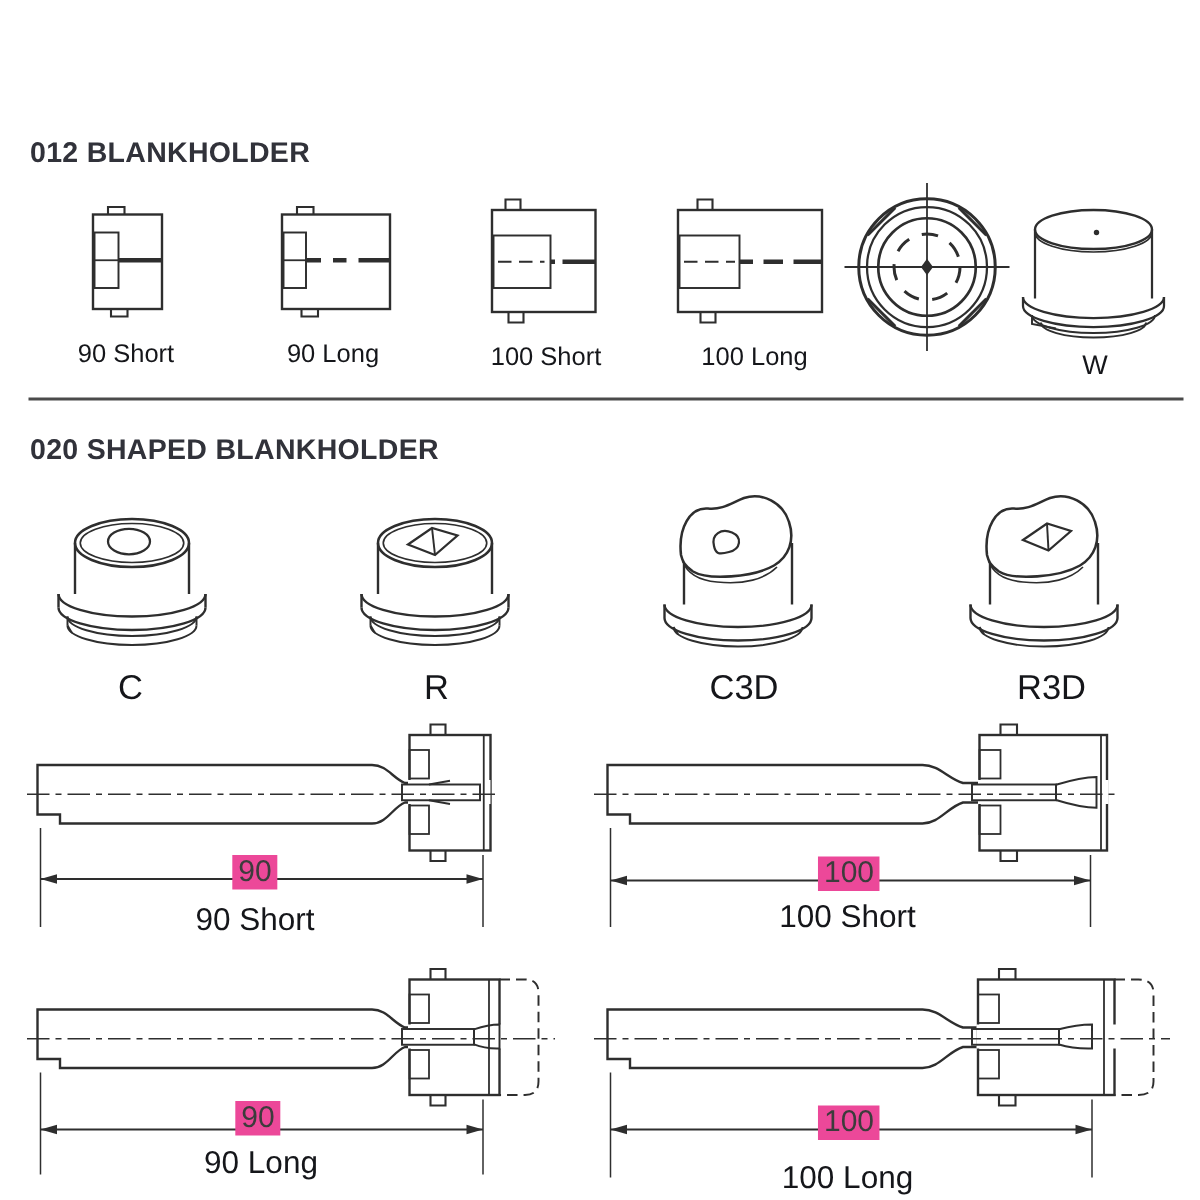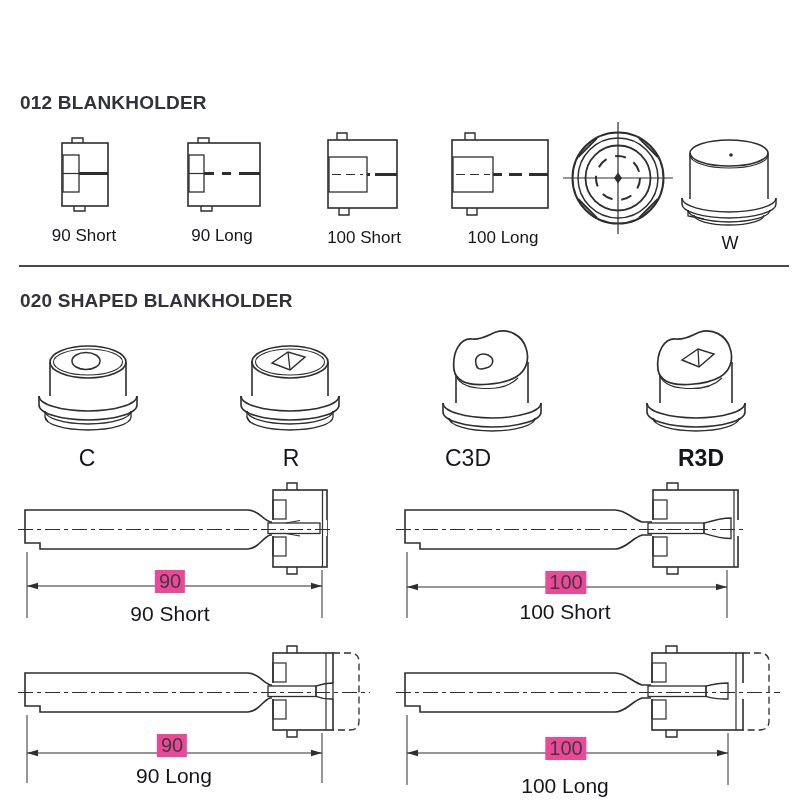--- a/index.html
+++ b/index.html
@@ -181,22 +181,22 @@
     <path d="M5,77 A49,15 0 0 0 103,77" class="ln" stroke-width="1.6"></path>
     <line x1="5" y1="77" x2="5" y2="86" class="ln" stroke-width="1.6"></line>
     <line x1="103" y1="77" x2="103" y2="86" class="ln" stroke-width="1.6"></line>
     <path d="M5,86 A49,15 0 0 0 103,86" class="ln" stroke-width="1.6"></path>
     <path d="M11,92 A43,13 0 0 0 97,92" class="ln" stroke-width="1.3"></path>
     <path d="M11,92 L14,97" class="ln" stroke-width="1.3"></path>
   </svg>
 
   <div class="cap cap-letter" style="left:87px;top:405px;">C</div>
   <div class="cap cap-letter" style="left:291px;top:405px;">R</div>
-  <div class="cap cap-letter" style="left:468px;top:405px;">C3D</div>
-  <div class="cap cap-letter" style="left:701px;top:405px;font-weight:bold;">R3D</div>
+  <div class="cap cap-letter" style="left:496px;top:405px;">C3D</div>
+  <div class="cap cap-letter" style="left:701px;top:405px;">R3D</div>
 
   <svg style="left:16px;top:438px;" width="320" height="148" viewBox="0 0 320 148">
     <path d="M9,32 H232 C242,32 246,41 254,44 H257 V57 H254 C246,60 242,71 232,71 H24 V65 H9 Z" fill="url(#hatchShaft)" class="ln" stroke-width="1.6"></path>
     <rect x="257" y="12" width="54" height="77" fill="url(#hatchHead)" class="ln" stroke-width="1.6"></rect>
     <rect x="257" y="22" width="13" height="19" fill="#fff" class="ln" stroke-width="1.2"></rect>
     <rect x="257" y="59" width="13" height="19" fill="#fff" class="ln" stroke-width="1.2"></rect>
     <rect x="256" y="42" width="55" height="16" fill="#fff"></rect>
     <rect x="252" y="45" width="52" height="10.5" fill="url(#hatchShaft)" class="ln" stroke-width="1.3"></rect>
     <path d="M270,45 L284,42.5 M270,55.5 L284,58" class="ln" stroke-width="1.2"></path>
     <path d="M271,12 V5 H281 V12" fill="#fff" class="ln" stroke-width="1.4"></path>

